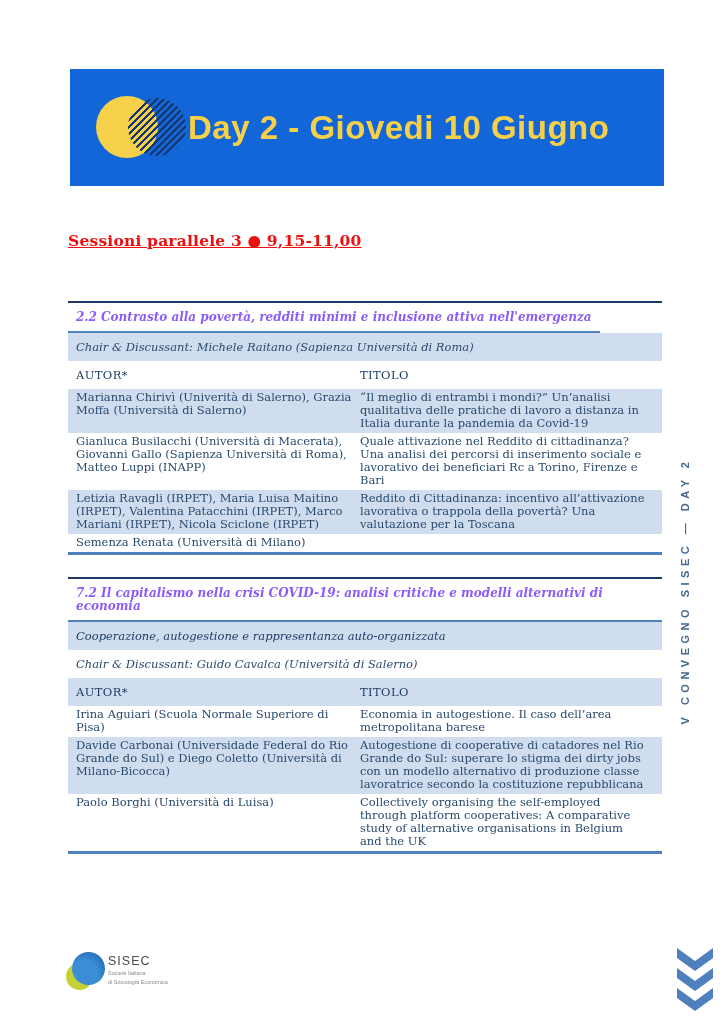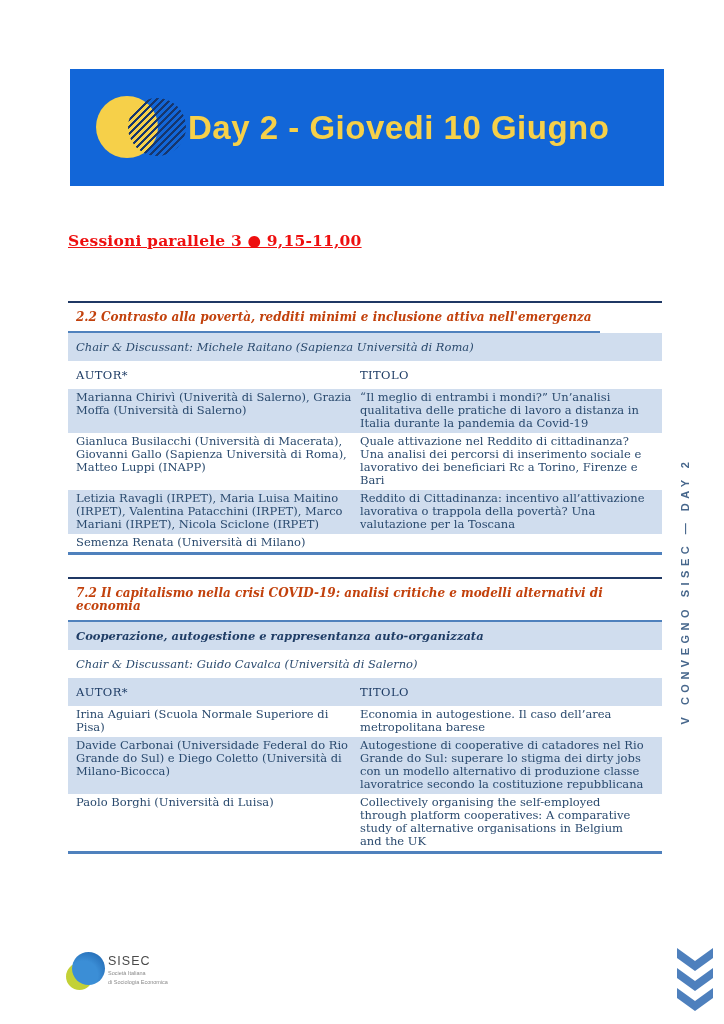--- a/index.html
+++ b/index.html
@@ -60,25 +60,25 @@
   .session-table.t2 { top: 577px; }
 
   .trow { display: flex; }
   .row-shaded { background: #d0ddee; }
   .row-plain  { background: #ffffff; }
 
   .row-title {
     border-bottom: 2px solid #4f81bd;
     padding: 8px 8px 7px 8px;
     font-style: italic; font-weight: bold;
-    font-size: 12px; color: #c2410c;
+    font-size: 12px; color: #8b5cf6;
   }
   .row-subtitle {
     padding: 8px 8px 7px 8px;
-    font-style: italic; font-weight: bold;
+    font-style: italic; font-weight: normal;
     font-size: 11.5px; color: #1f3d66;
   }
   .row-chair {
     padding: 8px 8px 7px 8px;
     font-style: italic; color: #2a4a6e;
   }
   .row-colheads .cell { padding-top: 8px; padding-bottom: 7px; color: #1f3d66; letter-spacing: 0.4px; }
 
   .cell { padding: 2px 8px 3px 8px; }
   .col-author { width: 292px; flex: 0 0 292px; }

